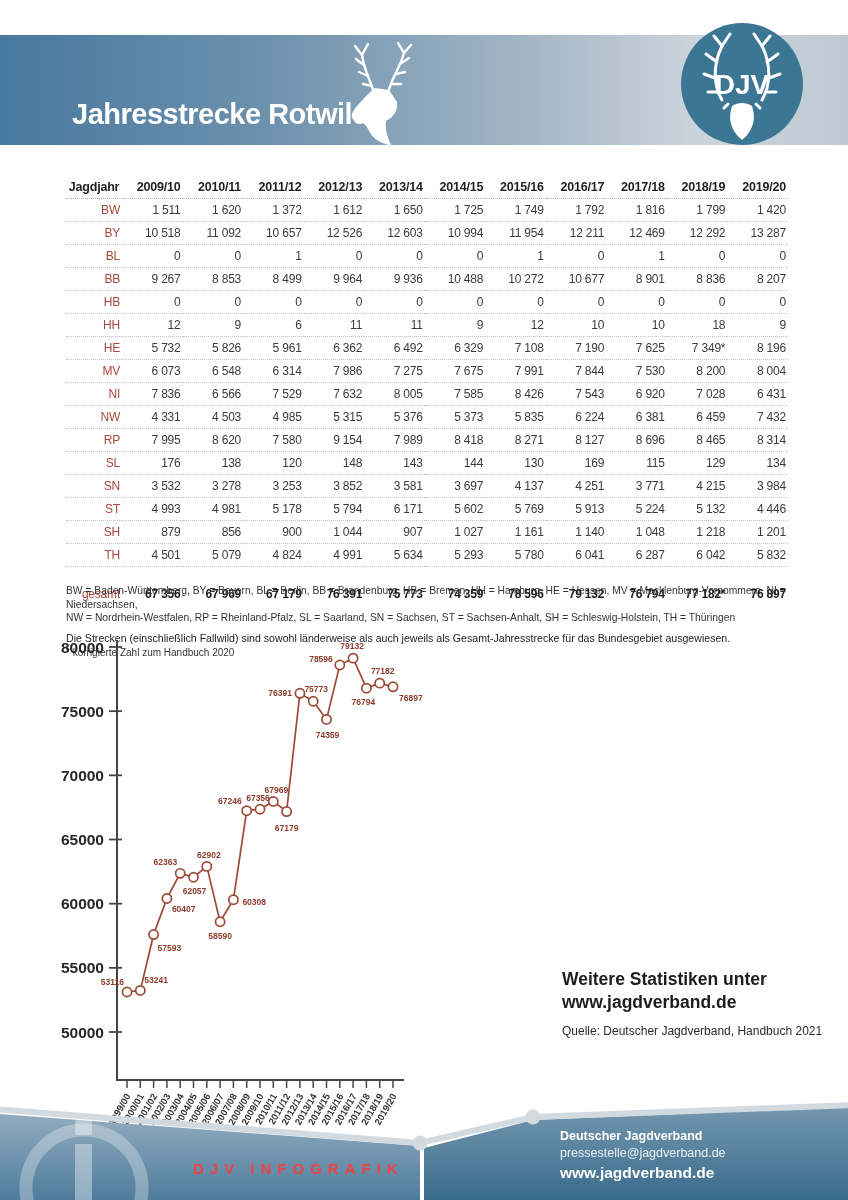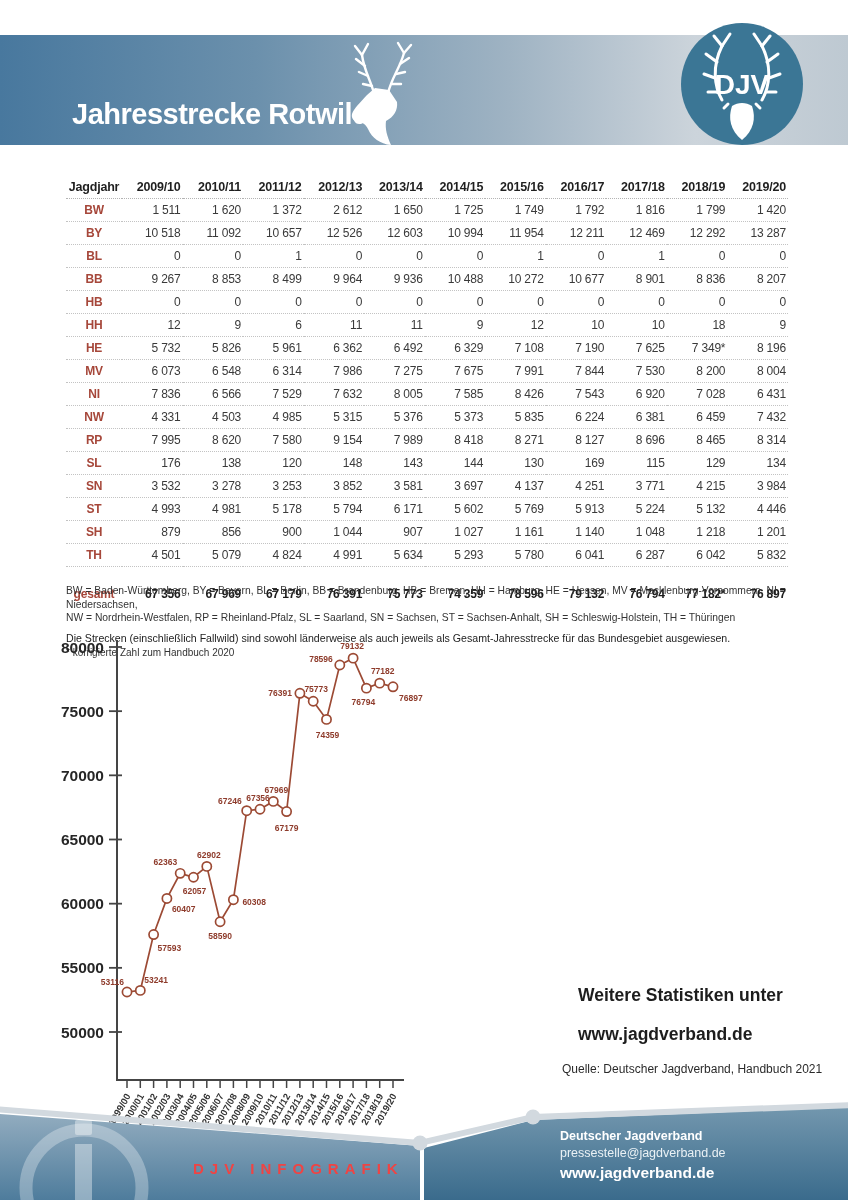--- a/index.html
+++ b/index.html
@@ -13,38 +13,38 @@
            font-size:29px;font-weight:bold;letter-spacing:-0.5px;}
   .deer{position:absolute;left:330px;top:4px;}
   .logo{position:absolute;left:680px;top:22px;width:124px;height:124px;}
 
   
   .table-wrap{position:absolute;left:66px;top:176px;width:722px;}
   table{border-collapse:collapse;width:722px;table-layout:fixed;font-size:12px;letter-spacing:-0.2px;}
   th,td{height:22px;padding:0 2px;white-space:nowrap;}
   thead th{font-weight:bold;color:#1f1f1f;text-align:right;border-bottom:1px dotted #b3b3b3;font-size:12.5px;}
   thead th.first{text-align:center;}
-  tbody th{color:#a6473a;font-weight:bold;text-align:center;border-bottom:1px dotted #c3c3c3;}
+  tbody th{color:#a6473a;font-weight:normal;text-align:right;border-bottom:1px dotted #c3c3c3;}
   tbody td{text-align:right;color:#3a3a3a;border-bottom:1px dotted #c3c3c3;}
   tr.total th,tr.total td{border-bottom:none;padding-top:16px;}
   tr.total td{font-weight:bold;color:#1c1c1c;}
 
   
   .notes{position:absolute;left:66px;top:584px;width:724px;color:#333;}
   .notes p{margin:0;}
   .legend{font-size:10.3px;line-height:13.5px;}
   .boldnote{font-size:10.6px;font-weight:normal;color:#222;margin-top:7px !important;text-align:justify;}
   .astnote{font-size:10px;margin-top:3px !important;}
 
   
   #trend-chart{position:absolute;left:40px;top:630px;}
 
   
   .promo{position:absolute;left:562px;top:968px;color:#1d1d1d;}
-  .promo .big{font-size:17.5px;font-weight:bold;line-height:23px;margin:16px;}
+  .promo .big{font-size:17.5px;font-weight:bold;line-height:23px;margin:0;}
   .promo .src{font-size:12px;margin:10px 0 0 0;color:#2a2a2a;}
 
   
   .footer{position:absolute;left:0;top:1100px;width:848px;height:100px;}
   .footer svg{position:absolute;left:0;top:0;}
   .brand{position:absolute;left:157px;top:1160px;color:#ef4444;font-weight:bold;
          font-size:15px;letter-spacing:6px;margin-left:36px;}
   .contact{position:absolute;left:560px;top:1128px;color:#fff;line-height:17px;}
   .contact .org{font-weight:bold;font-size:12.5px;margin:0;}
   .contact .mail{font-size:12.5px;margin:0;color:#eaf1f5;}
@@ -132,21 +132,21 @@
             <th>2018/19</th>
             <th>2019/20</th>
           </tr>
         </thead>
       <tbody id="tbody">
           <tr>
             <th>BW</th>
             <td>1 511</td>
             <td>1 620</td>
             <td>1 372</td>
-            <td>2 612</td>
+            <td>1 612</td>
             <td>1 650</td>
             <td>1 725</td>
             <td>1 749</td>
             <td>1 792</td>
             <td>1 816</td>
             <td>1 799</td>
             <td>1 420</td>
           </tr>
           <tr>
             <th>BY</th>

